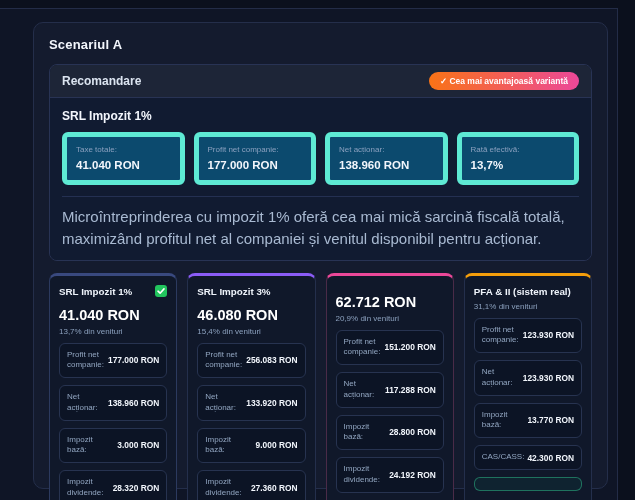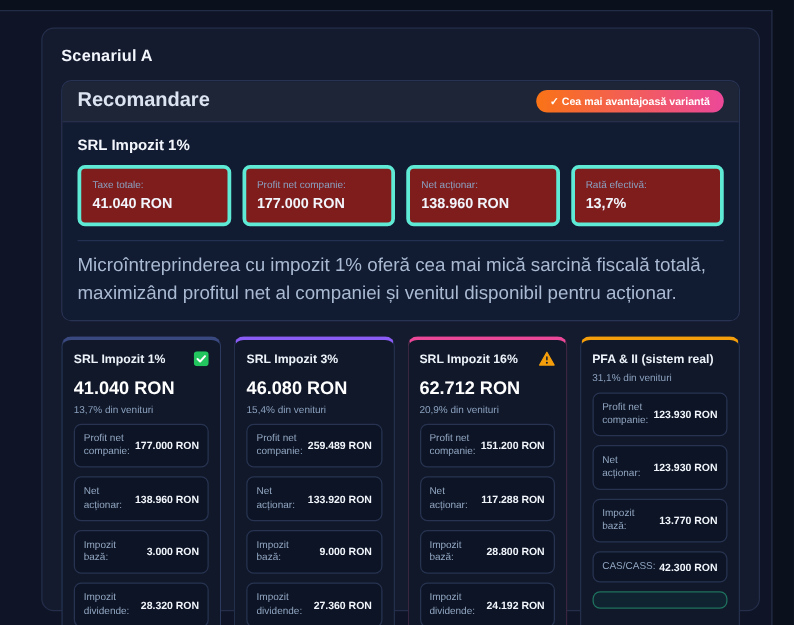--- a/index.html
+++ b/index.html
@@ -32,34 +32,34 @@
     border:1px solid #283354;
     border-radius:8px;
     overflow:hidden;
   }
   .reco-head {
     display:flex; justify-content:space-between; align-items:center;
     padding:7px 12px;
     background:#1d2537;
     border-bottom:1px solid #283354;
   }
-  .reco-head-label { font-size:16px; font-weight:bold; color:#dbe4f0; }
+  .reco-head-label { font-size:12px; font-weight:bold; color:#dbe4f0; }
   .reco-badge {
     font-size:8.5px; font-weight:bold; color:#fff;
     padding:4px 11px; border-radius:999px;
     background:linear-gradient(90deg,#f97316,#ec4899);
     white-space:nowrap;
   }
   .reco-body { background:#111b31; padding:11px 12px 10px; }
   .reco-title { font-size:12px; font-weight:bold; color:#f3f6fc; margin-bottom:9px; }
   .stat-row { display:flex; gap:9px; }
   .stat-box {
     flex:1;
-    border:3px solid #5eead4;
-    background:#7f1d1d;
+    border:5px solid #5eead4;
+    background:#0c4a6e;
     border-radius:6px;
     padding:8px 9px 9px;
   }
   .stat-label { font-size:8px; color:#8aa0bf; }
   .stat-value { font-size:11.5px; font-weight:bold; color:#f2f6fc; margin-top:5px; }
   .reco-desc {
     margin-top:11px; padding-top:9px;
     border-top:1px solid #243052;
     font-size:15px; line-height:1.45; color:#a9bad2;
   }
@@ -170,46 +170,36 @@
         </div>
       </div>
       <div class="card" style="border-color: rgb(139, 92, 246) rgb(36, 47, 76) rgb(36, 47, 76);">
         <div class="card-head">
           <span class="card-title">SRL Impozit 3%</span>
         </div>
         <div class="card-amount">46.080 RON</div>
         <div class="card-pct">15,4% din venituri</div>
         <div class="card-row">
           <span class="row-label">Profit net companie:</span>
-          <span class="row-value">259.489 RON</span>
+          <span class="row-value">256.083 RON</span>
         </div>
         <div class="card-row">
           <span class="row-label">Net acționar:</span>
           <span class="row-value">133.920 RON</span>
         </div>
         <div class="card-row">
           <span class="row-label">Impozit bază:</span>
           <span class="row-value">9.000 RON</span>
         </div>
         <div class="card-row">
           <span class="row-label">Impozit dividende:</span>
           <span class="row-value">27.360 RON</span>
         </div>
       </div>
       <div class="card" style="border-color: rgb(236, 72, 153) rgb(74, 43, 72) rgb(74, 43, 72);">
-        <div class="card-head">
-          <span class="card-title">SRL Impozit 16%</span>
-          <span class="icon-wrap">
-            <svg width="13" height="12" viewBox="0 0 13 12">
-              <path d="M6.5 0.8 L12.3 11 H0.7 Z" fill="#f59e0b" stroke="#f59e0b" stroke-width="1" stroke-linejoin="round"></path>
-              <rect x="5.9" y="4" width="1.2" height="3.4" rx="0.6" fill="#131b2d"></rect>
-              <circle cx="6.5" cy="9.2" r="0.8" fill="#131b2d"></circle>
-            </svg>
-          </span>
-        </div>
         <div class="card-amount">62.712 RON</div>
         <div class="card-pct">20,9% din venituri</div>
         <div class="card-row">
           <span class="row-label">Profit net companie:</span>
           <span class="row-value">151.200 RON</span>
         </div>
         <div class="card-row">
           <span class="row-label">Net acționar:</span>
           <span class="row-value">117.288 RON</span>
         </div>

